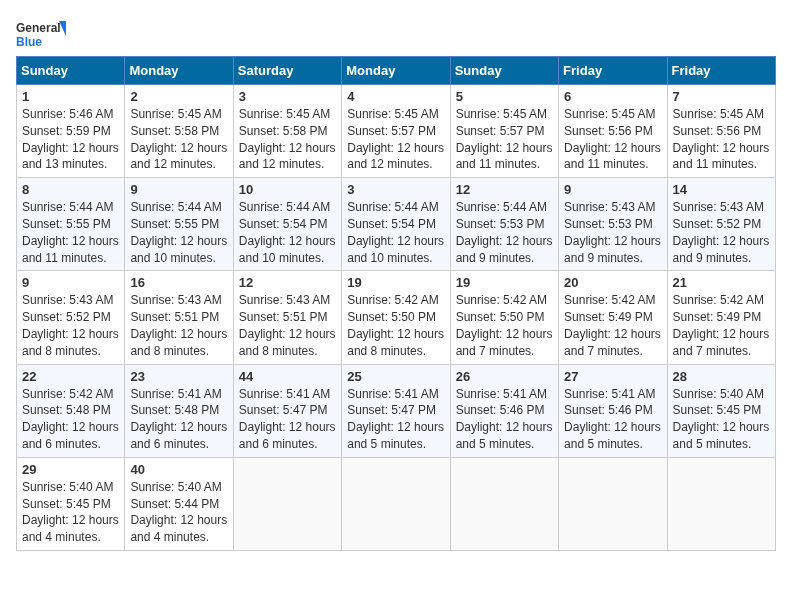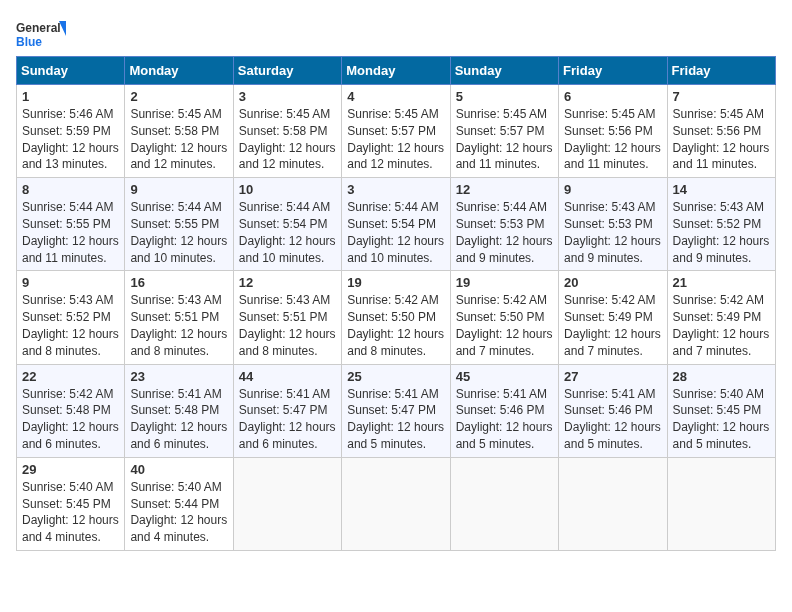--- a/index.html
+++ b/index.html
@@ -204,21 +204,21 @@
         </td>
         <td>
           <div class="day-num">44</div>
           <div class="day-info">Sunrise: 5:41 AM<br>Sunset: 5:47 PM<br>Daylight: 12 hours and 6 minutes.</div>
         </td>
         <td>
           <div class="day-num">25</div>
           <div class="day-info">Sunrise: 5:41 AM<br>Sunset: 5:47 PM<br>Daylight: 12 hours and 5 minutes.</div>
         </td>
         <td>
-          <div class="day-num">45</div>
+          <div class="day-num">26</div>
           <div class="day-info">Sunrise: 5:41 AM<br>Sunset: 5:46 PM<br>Daylight: 12 hours and 5 minutes.</div>
         </td>
         <td>
           <div class="day-num">27</div>
           <div class="day-info">Sunrise: 5:41 AM<br>Sunset: 5:46 PM<br>Daylight: 12 hours and 5 minutes.</div>
         </td>
         <td>
           <div class="day-num">28</div>
           <div class="day-info">Sunrise: 5:40 AM<br>Sunset: 5:45 PM<br>Daylight: 12 hours and 5 minutes.</div>
         </td>

